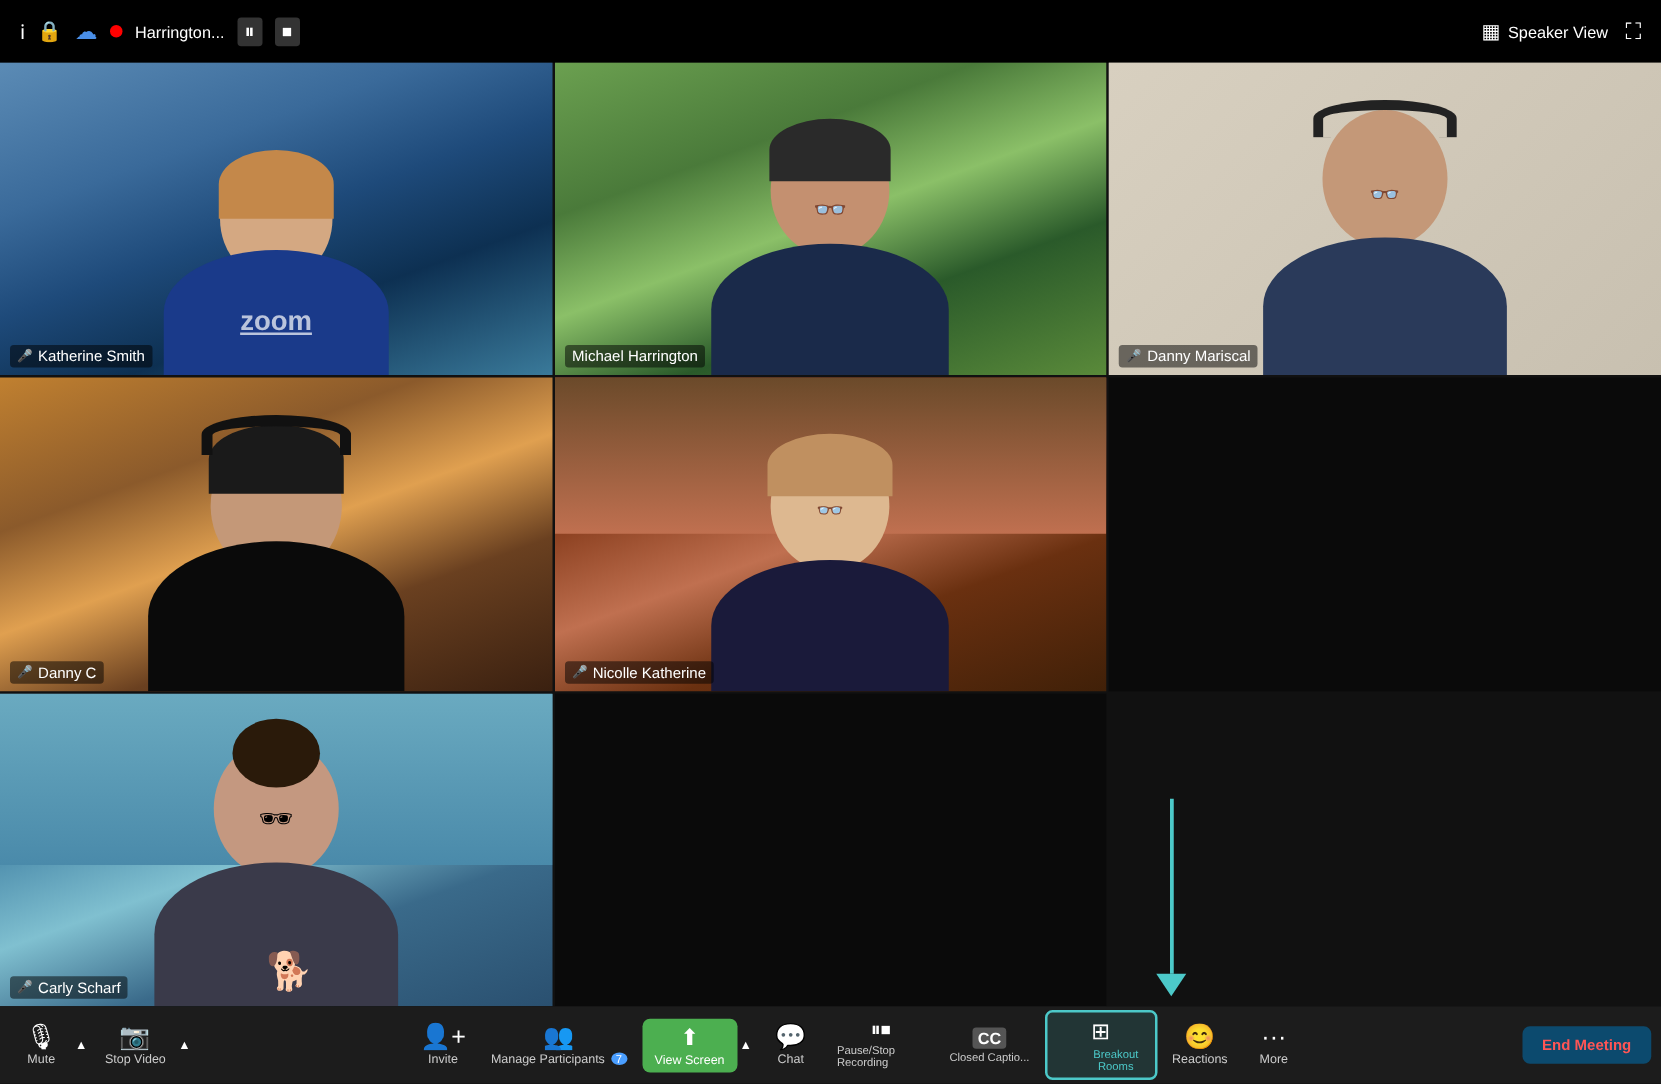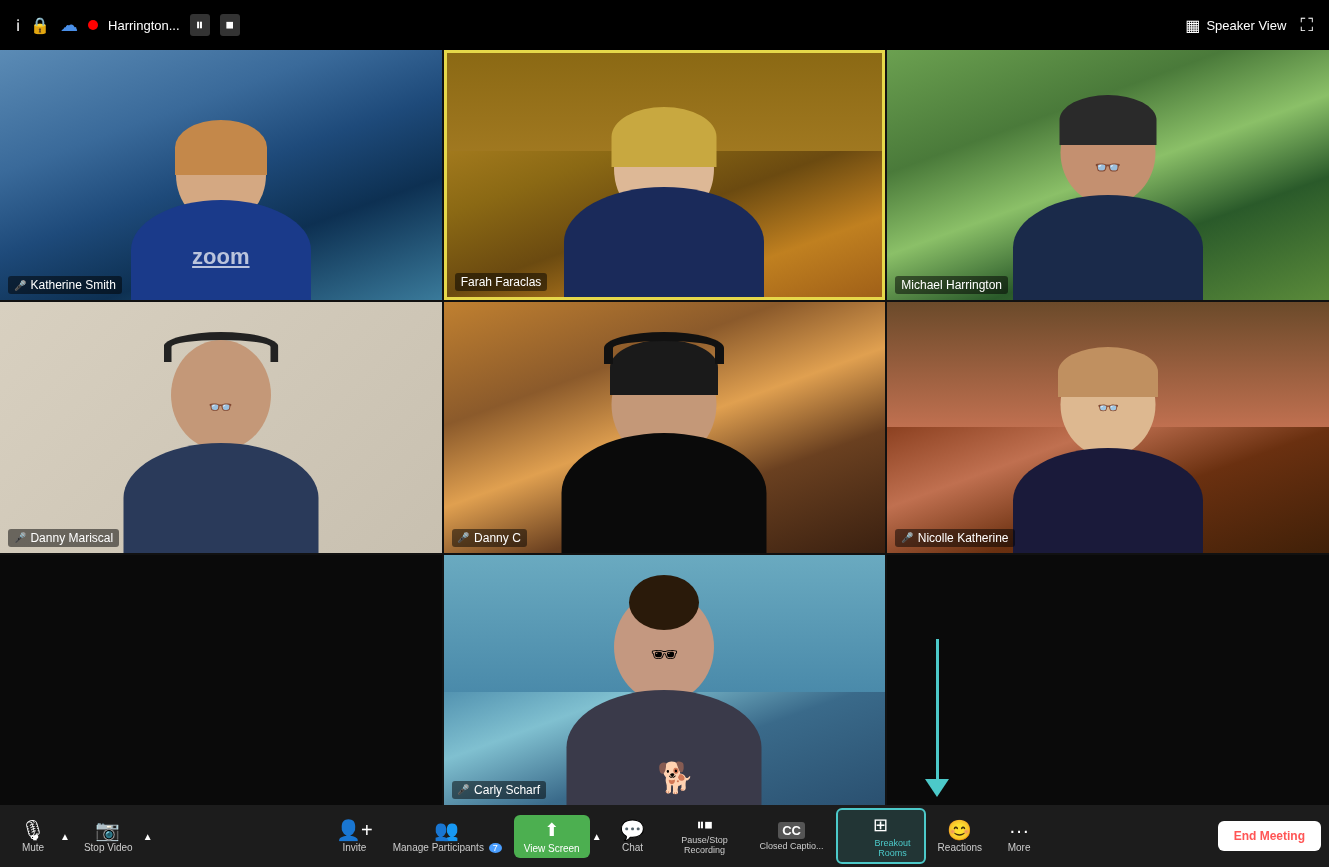--- a/index.html
+++ b/index.html
@@ -175,21 +175,21 @@
       font-size: 10px;
       cursor: pointer;
       padding: 4px 10px;
       border-radius: 6px;
       gap: 2px;
       min-width: 60px;
       background: #4CAF50;
     }
 
     .end-btn {
-      background: #ffffff;
+      background: #0c4a6e;
       color: #f55;
       font-size: 12px;
       font-weight: 600;
       cursor: pointer;
       padding: 8px 16px;
       border-radius: 6px;
       white-space: nowrap;
     }
 
     
@@ -275,35 +275,20 @@
       <div style="position:absolute;bottom:0;left:50%;transform:translateX(-50%);width:180px;height:100px;border-radius:50% 50% 0 0;background:#1a3a8a;"></div>
 
       <div style="position:absolute;bottom:30px;left:50%;transform:translateX(-50%);color:rgba(255,255,255,0.7);font-size:22px;font-weight:bold;text-decoration:underline;">zoom</div>
     </div>
     <div class="name-label">
       <span class="mic-off-icon">🎤</span>
       <span>Katherine Smith</span>
     </div>
   </div>
 
-  <div class="video-cell cell-farah" style="border:3px solid #e6d84a;">
-    <div style="position:absolute;width:100%;height:100%;display:flex;align-items:flex-end;justify-content:center;overflow:hidden;">
-
-      <div style="position:absolute;top:0;left:0;right:0;height:40%;background:linear-gradient(180deg,#8b6914 0%,#a07820 100%);"></div>
-
-      <div style="position:absolute;top:25%;left:50%;transform:translateX(-50%);width:100px;height:110px;border-radius:50%;background:#ddb896;"></div>
-
-      <div style="position:absolute;top:22%;left:50%;transform:translateX(-50%);width:105px;height:60px;border-radius:50% 50% 0 0;background:#c8a840;"></div>
-
-      <div style="position:absolute;bottom:0;left:50%;transform:translateX(-50%);width:200px;height:110px;border-radius:50% 50% 0 0;background:#1a2a5a;"></div>
-    </div>
-    <div class="name-label">
-      <span>Farah Faraclas</span>
-    </div>
-  </div>
 
   <div class="video-cell cell-michael">
     <div style="position:absolute;width:100%;height:100%;display:flex;align-items:flex-end;justify-content:center;overflow:hidden;">
 
       <div style="position:absolute;top:20%;left:50%;transform:translateX(-50%);width:95px;height:105px;border-radius:50%;background:#c49070;"></div>
 
       <div style="position:absolute;top:18%;left:50%;transform:translateX(-50%);width:97px;height:50px;border-radius:50% 50% 0 0;background:#2a2a2a;"></div>
 
       <div style="position:absolute;top:42%;left:50%;transform:translateX(-50%);font-size:22px;color:#333;">👓</div>
 
@@ -446,21 +431,21 @@
       <div class="tb-btn-caret">▲</div>
     </div>
 
     <div class="tb-btn">
       <span class="icon">💬</span>
       <span class="label">Chat</span>
     </div>
 
     <div class="tb-btn">
       <span class="icon" style="font-size:16px;">⏸⏹</span>
-      <span class="label" style="font-size:9px;max-width:70px;text-align:center;">Pause/Stop Recording</span>
+      <span class="label" style="font-size:9px;max-width:70px;">Pause/Stop Recording</span>
     </div>
 
     <div class="tb-btn">
       <span class="icon" style="background:#555;border-radius:3px;padding:2px 4px;font-size:13px;font-weight:bold;">CC</span>
       <span class="label" style="font-size:9px;">Closed Captio...</span>
     </div>
 
     <div class="breakout-btn">
       <span class="icon" style="font-size:18px;">⊞</span>
       <span class="label" style="color:#4cc9c9;font-size:9px;max-width:70px;text-align:center;padding-left:24px;">Breakout Rooms</span>

